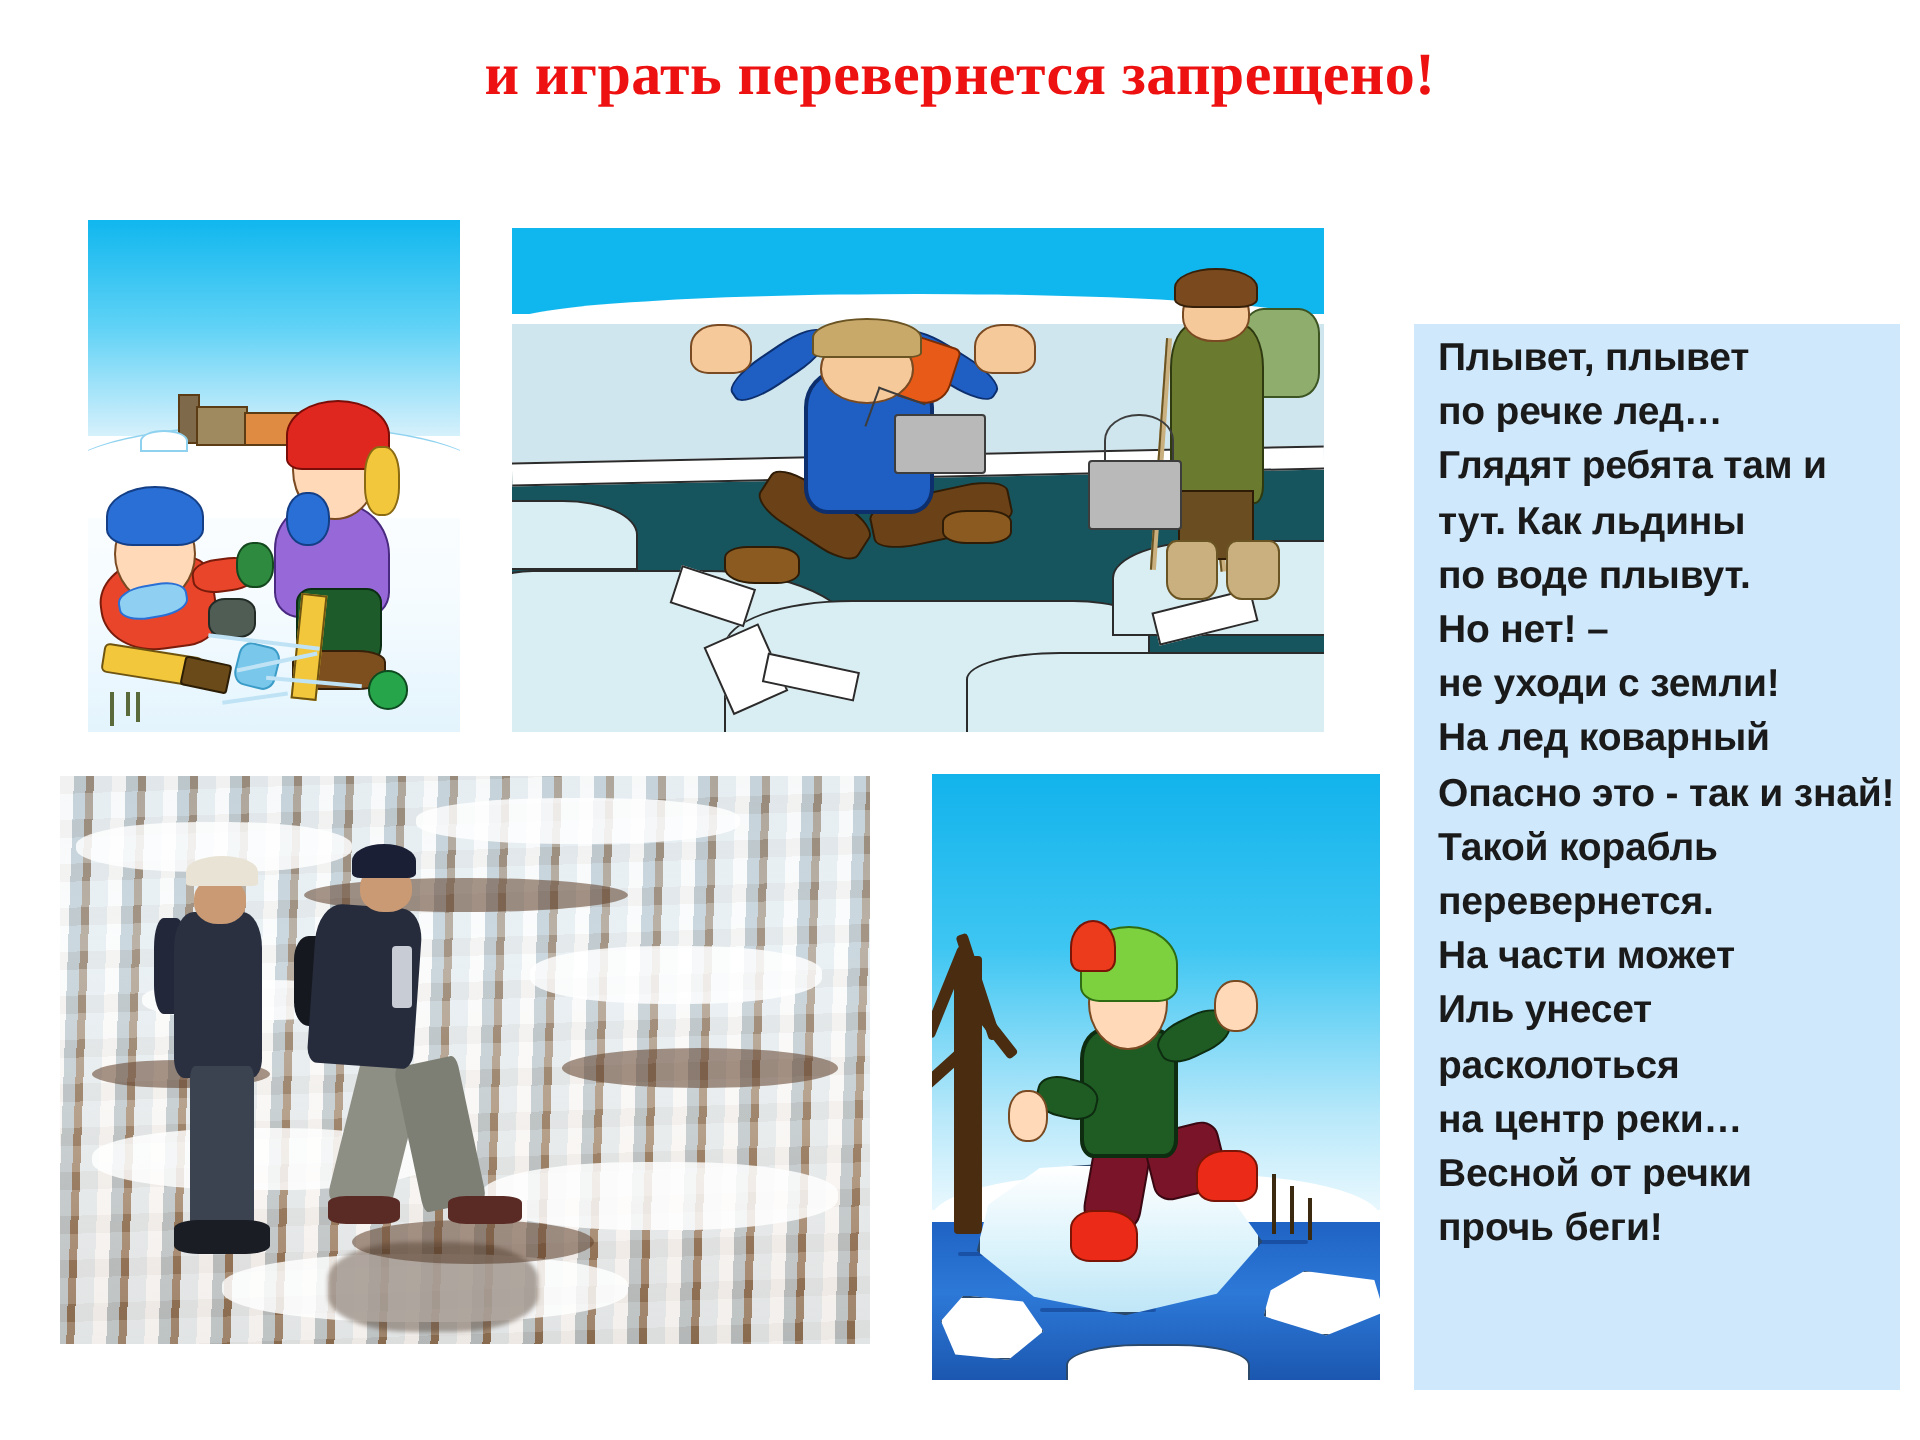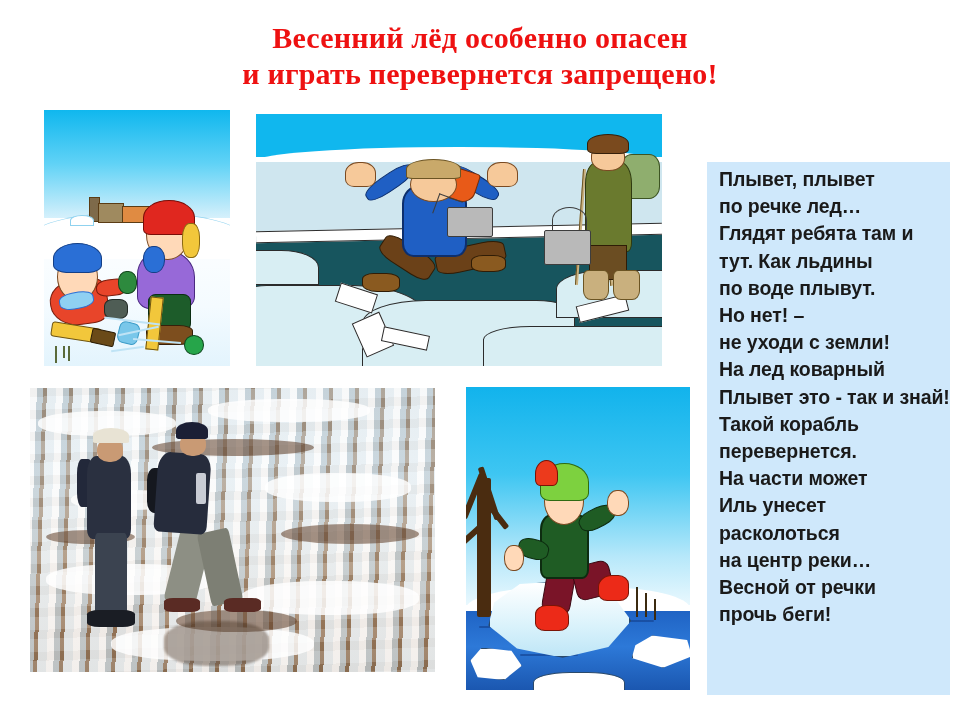--- a/index.html
+++ b/index.html
@@ -295,21 +295,20 @@
     letter-spacing:-0.1px;
   }
   .poem-line{display:block;white-space:nowrap;}
 </style>
 </head>
 <body>
 
 <div class="poster">
 
   <div class="title">
-    <span class="line">Весенний лёд особенно опасен</span>
     <span class="line">и играть перевернется запрещено!</span>
   </div>
 
   <div class="panel" id="p1">
     <div class="sky"></div>
     <div class="ground"></div>
     <div class="hill"></div>
     <div class="bldg b1"></div>
     <div class="bldg b2"></div>
     <div class="bldg b3"></div>
@@ -455,21 +454,21 @@
   <div class="poem">
     <div class="poem-inner">
       <span class="poem-line">Плывет, плывет</span>
       <span class="poem-line">по речке лед…</span>
       <span class="poem-line">Глядят ребята там и</span>
       <span class="poem-line">тут. Как льдины</span>
       <span class="poem-line">по воде плывут.</span>
       <span class="poem-line">Но нет! –</span>
       <span class="poem-line">не уходи с земли!</span>
       <span class="poem-line">На лед коварный</span>
-      <span class="poem-line">Плывет это - так и знай!</span>
+      <span class="poem-line">Опасно это - так и знай!</span>
       <span class="poem-line">Такой корабль</span>
       <span class="poem-line">перевернется.</span>
       <span class="poem-line">На части может</span>
       <span class="poem-line">Иль унесет</span>
       <span class="poem-line">расколоться</span>
       <span class="poem-line"> на центр реки…</span>
       <span class="poem-line">Весной от речки</span>
       <span class="poem-line">прочь беги!</span>
     </div>
   </div>

